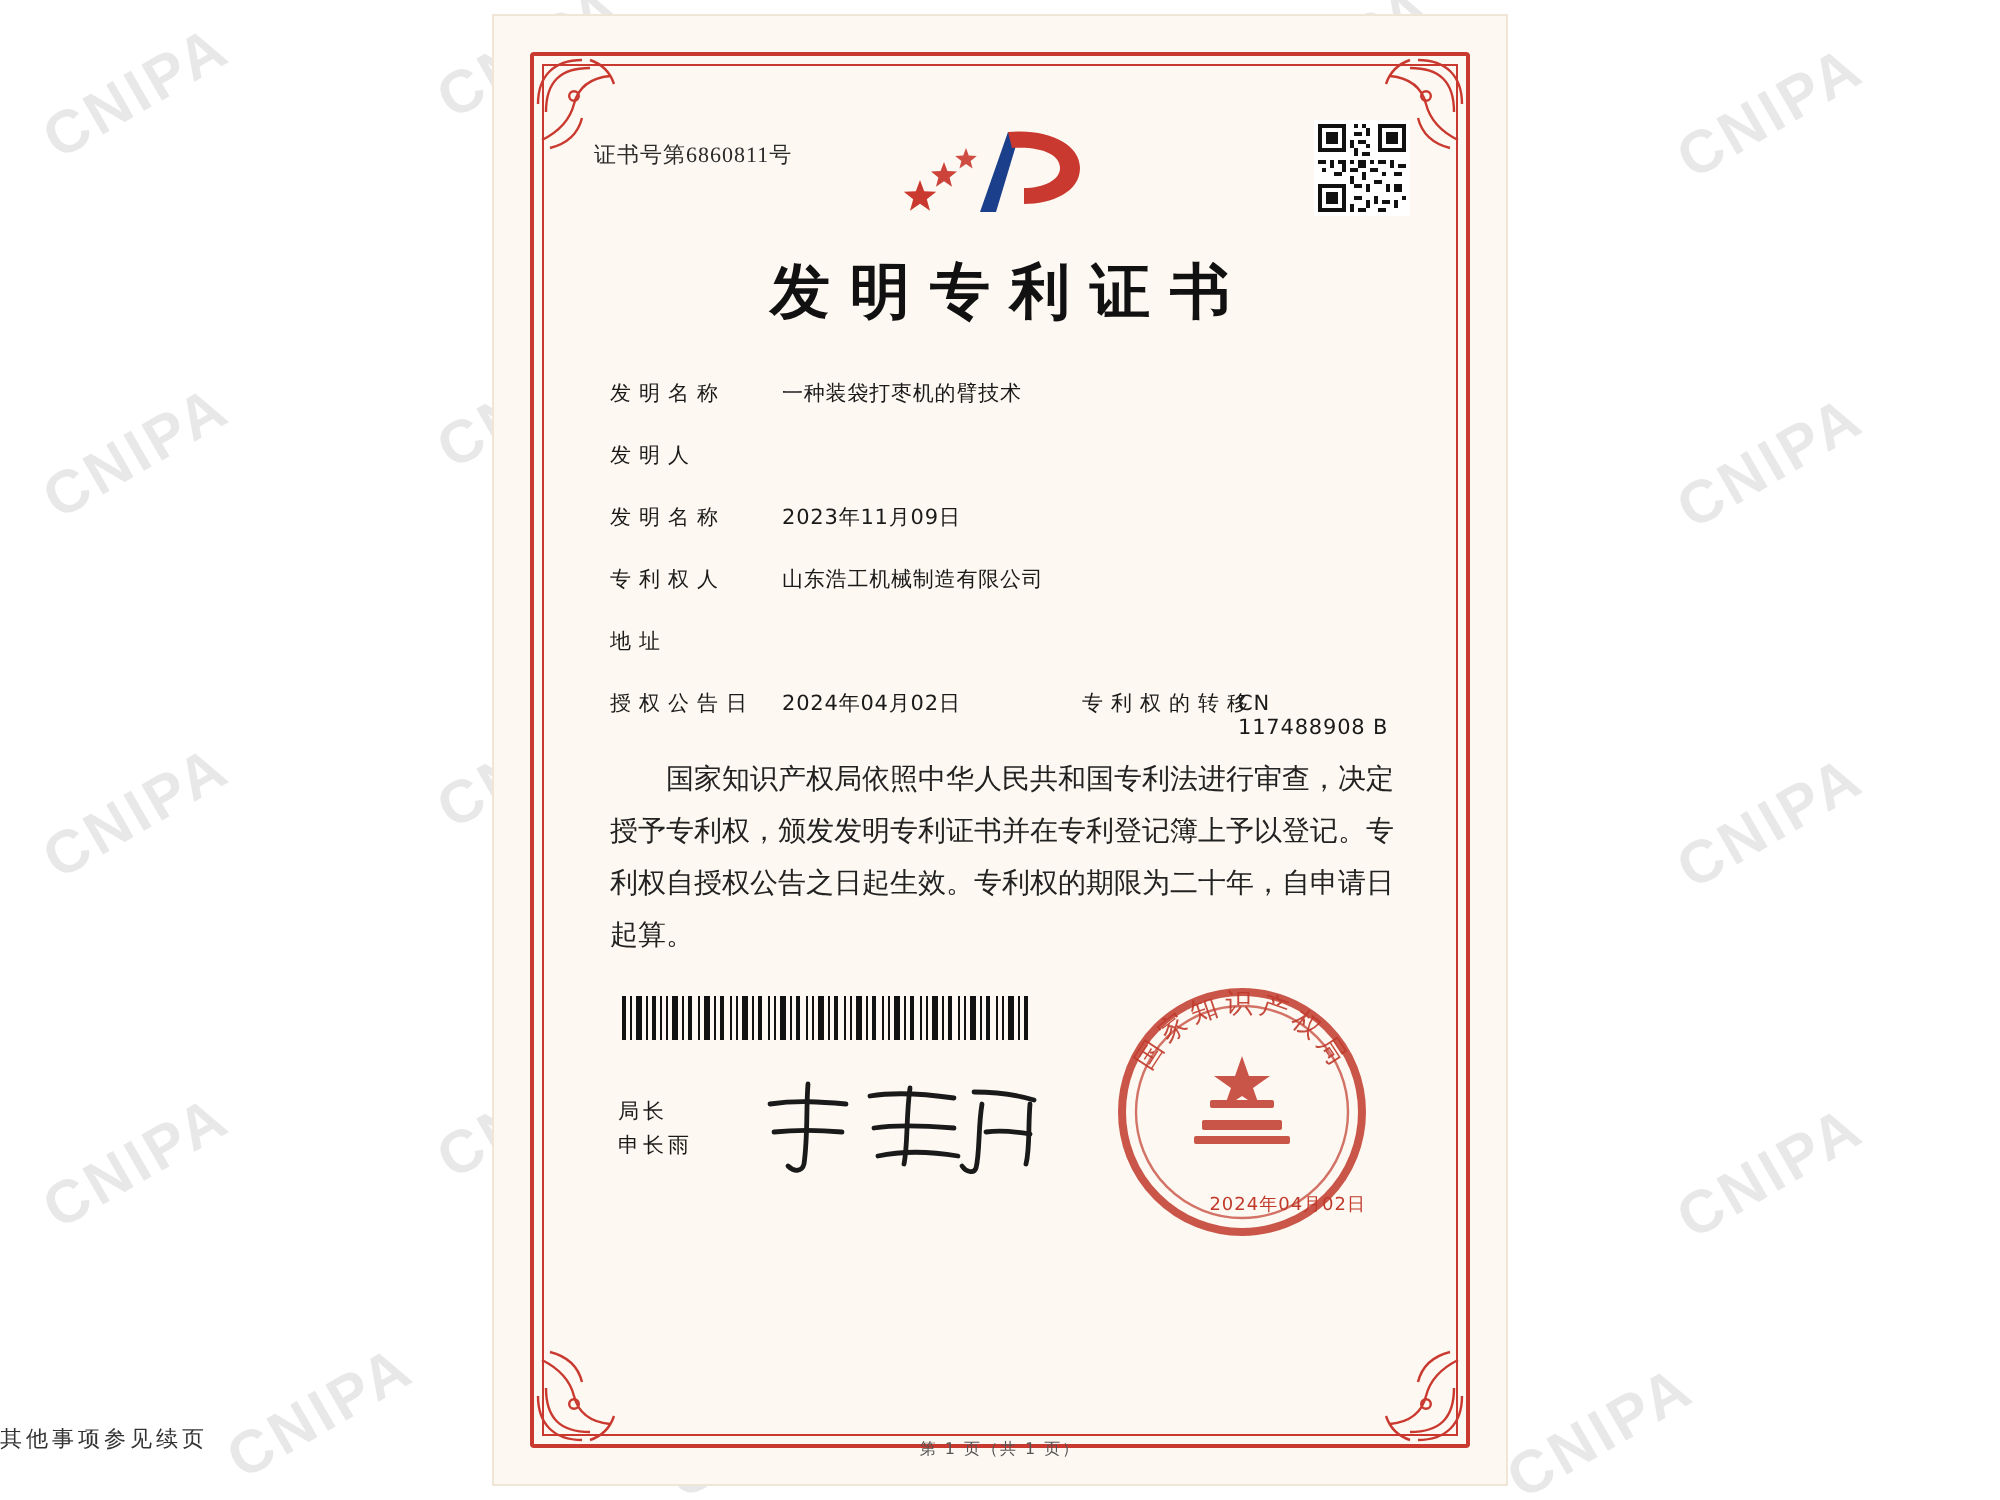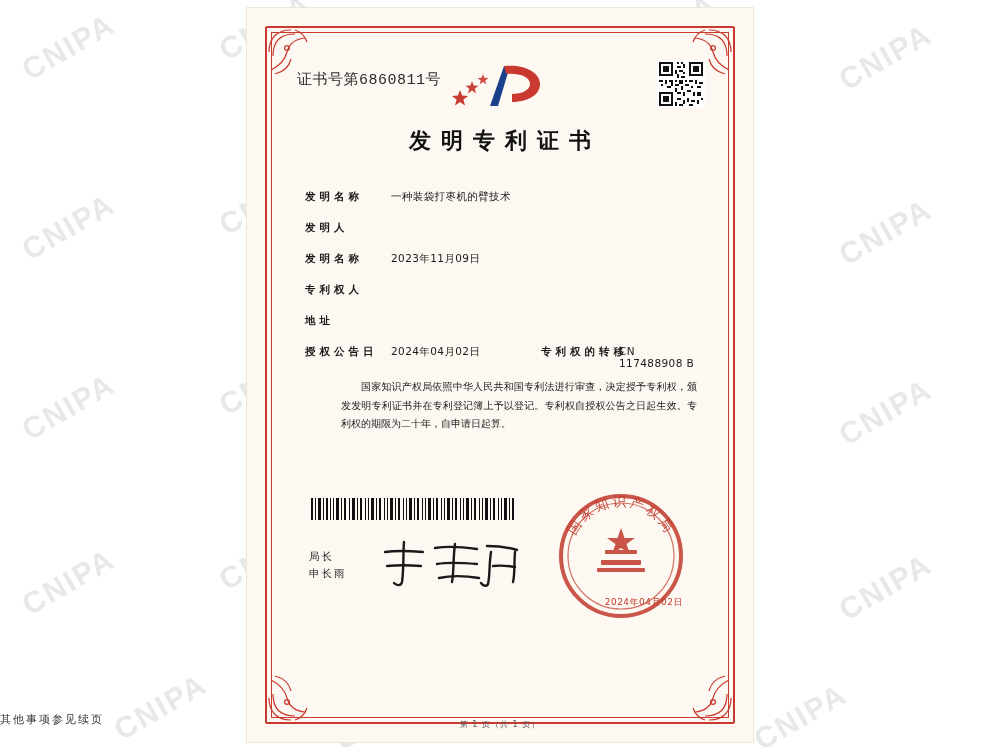--- a/index.html
+++ b/index.html
@@ -81,24 +81,24 @@
     position: absolute;
     left: 40px; top: 40px; right: 40px; bottom: 40px;
     z-index: 4;
   }
 
   
   .serial {
     position: absolute;
     left: 10px;
     top: 22px;
-    font-size: 15px;
+    font-size: 11px;
     color: #2b2b2b;
     letter-spacing: 0.5px;
-    font-family: Liberation Mono, monospace;
+    font-family: Liberation Serif, serif;
   }
 
   
   .qr {
     position: absolute;
     right: 8px;
     top: 12px;
     width: 48px;
     height: 48px;
     background: #ffffff;
@@ -113,21 +113,21 @@
     width: 116px;
     height: 58px;
   }
 
   
   .doc-title {
     position: absolute;
     left: 0; right: 0;
     top: 78px;
     text-align: center;
-    font-size: 22px;
+    font-size: 30px;
     letter-spacing: 10px;
     color: #111;
     font-family: "DejaVu Sans", sans-serif;
     font-weight: bold;
     text-indent: 10px;
   }
 
   
   .fields {
     position: absolute;
@@ -141,38 +141,36 @@
     margin-bottom: 17px;
     font-size: 10.5px;
     color: #1a1a1a;
   }
   .flabel {
     width: 86px;
     flex: 0 0 86px;
     letter-spacing: 4px;
     color: #1a1a1a;
     white-space: nowrap;
-    font-weight: bold;
   }
   .fvalue {
     flex: 1;
     letter-spacing: 0.4px;
   }
 
   
   .paras {
     position: absolute;
     left: 18px;
     right: 16px;
     top: 330px;
-    font-size: 10px;
+    font-size: 14px;
     line-height: 1.85;
     color: #222;
     text-align: justify;
-    margin-left: 36px;
   }
   .paras p {
     margin: 0 0 10px 0;
     text-indent: 2em;
   }
 
   
   .barcode {
     position: absolute;
     left: 22px;
@@ -414,20 +412,21 @@
         </div>
         <div class="frow">
           <span class="flabel">发明人</span>
         </div>
         <div class="frow">
           <span class="flabel">发明名称</span>
           <span class="fvalue">2023年11月09日</span>
         </div>
         <div class="frow">
           <span class="flabel">专利权人</span>
+          <span class="fvalue">山东浩工机械制造有限公司</span>
         </div>
         <div class="frow">
           <span class="flabel">地址</span>
         </div>
         <div class="frow">
           <span class="flabel">授权公告日</span>
           <span class="fvalue" style="flex:0 0 150px;">2024年04月02日</span>
           <span class="flabel" style="width:78px;flex:0 0 78px;">专利权的转移</span>
           <span class="fvalue">CN 117488908 B</span>
         </div>

